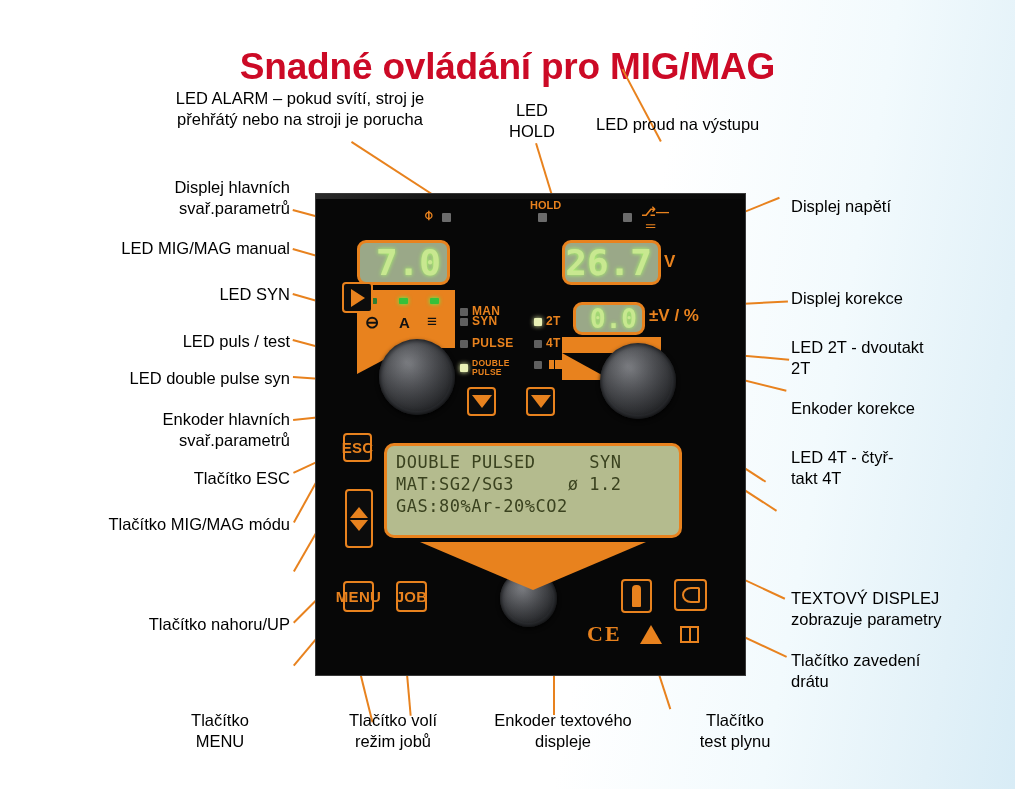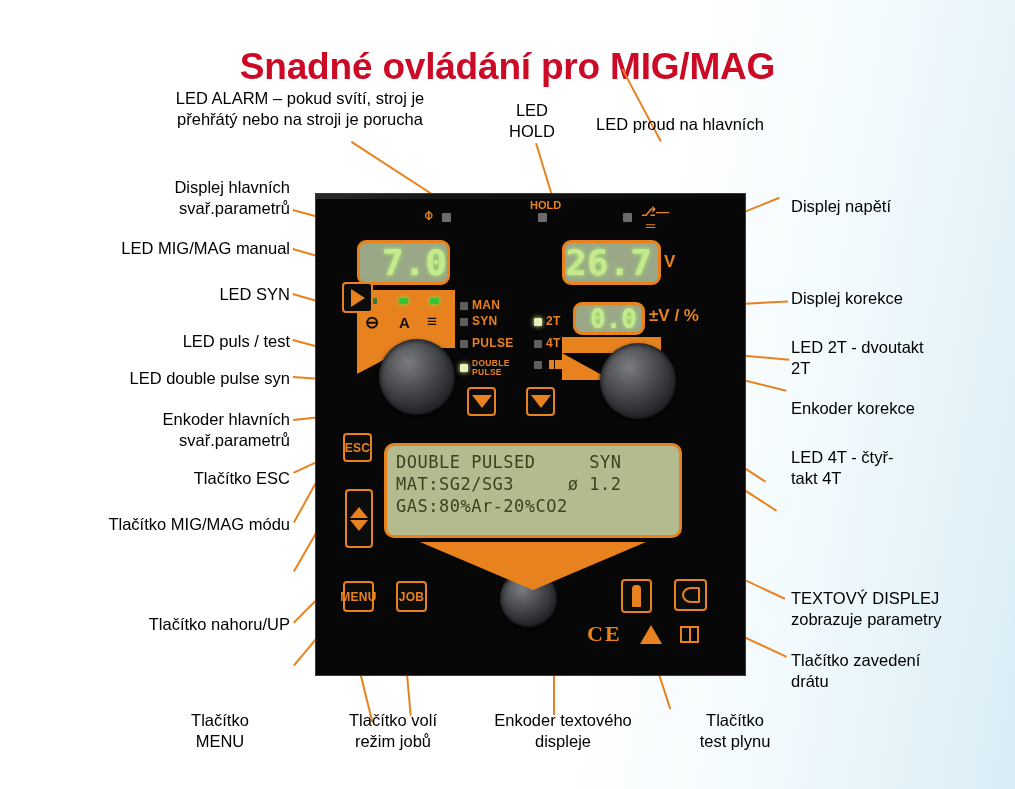--- a/index.html
+++ b/index.html
@@ -61,21 +61,21 @@
     border:3px solid #E8821E;
     border-radius:9px;
     box-sizing:border-box;
     display:flex;align-items:center;justify-content:flex-end;
     color:#c8e890;
     font-family:"DejaVu Sans Mono","Liberation Mono",monospace;
     font-weight:bold;
     text-shadow:0 0 4px #aaff66;
     overflow:hidden;
   }
-  #disp-main{left:41px;top:46px;width:93px;height:45px;font-size:36px;}
+  #disp-main{left:41px;top:46px;width:93px;height:45px;font-size:36px;padding-right:6px;}
   #disp-volt{left:246px;top:46px;width:99px;height:45px;font-size:36px;padding-right:6px;}
   #disp-corr{left:257px;top:108px;width:72px;height:33px;font-size:26px;padding-right:5px;}
 
   .unit{
     position:absolute;color:#E8821E;font-weight:bold;
     font-family:"Liberation Sans",sans-serif;
   }
   #unit-v{left:348px;top:58px;font-size:17px;}
   #unit-corr{left:333px;top:112px;font-size:17px;letter-spacing:0px;}
 
@@ -141,21 +141,21 @@
   }
   #knob-main{left:63px;top:145px;width:76px;height:76px;}
   #knob-corr{left:284px;top:149px;width:76px;height:76px;}
   #knob-text{left:184px;top:376px;width:57px;height:57px;}
 
   
   .btn{
     position:absolute;border:2px solid #E8821E;border-radius:4px;
     background:#0c0c0c;box-sizing:border-box;
     display:flex;align-items:center;justify-content:center;
-    color:#E8821E;font-weight:bold;font-size:12px;
+    color:#E8821E;font-weight:bold;font-size:15px;
     font-family:"Liberation Sans",sans-serif;
     letter-spacing:0.3px;
   }
   #btn-mode{left:26px;top:88px;width:31px;height:31px;}
   #btn-esc{left:27px;top:239px;width:29px;height:29px;}
   #btn-updown{left:29px;top:295px;width:28px;height:59px;flex-direction:column;gap:2px;padding:2px 0;}
   #btn-menu{left:27px;top:387px;width:31px;height:31px;}
   #btn-job{left:80px;top:387px;width:31px;height:31px;}
   #btn-down1{left:151px;top:193px;width:29px;height:29px;}
   #btn-down2{left:210px;top:193px;width:29px;height:29px;}
@@ -260,21 +260,21 @@
       <span class="modesym" style="left:70px;top:22px;font-size:17px;">≡</span>
     </div>
 
     <div class="seg-display" id="disp-volt">26.7</div>
     <span class="unit" id="unit-v">V</span>
 
     <div class="seg-display" id="disp-corr">0.0</div>
     <span class="unit" id="unit-corr">±V / %</span>
     <div id="corr-block"></div>
 
-    <div class="ledrow" style="left:144px;top:106px;">
+    <div class="ledrow" style="left:144px;top:112px;">
       <span class="ledbox"></span>
       <span class="ledtxt">MAN</span>
     </div>
     <div class="ledrow" style="left:144px;top:122px;">
       <span class="ledbox"></span>
       <span class="ledtxt">SYN</span>
     </div>
     <div class="ledrow" style="left:144px;top:144px;">
       <span class="ledbox"></span>
       <span class="ledtxt">PULSE</span>
@@ -333,21 +333,21 @@
       <span class="ce-txt">CE</span>
       <span class="warn-tri"></span>
       <span class="book"></span>
     </div>
   </div>
 
   <div class="lbl c" style="left:125px;top:88px;width:350px;">LED ALARM – pokud svítí, stroj je
 přehřátý nebo na stroji je porucha</div>
   <div class="lbl c" style="left:492px;top:100px;width:80px;">LED
 HOLD</div>
-  <div class="lbl l" style="left:596px;top:114px;width:230px;">LED proud na hlavních</div>
+  <div class="lbl l" style="left:596px;top:114px;width:230px;">LED proud na výstupu</div>
 
   <div class="lbl r" style="left:40px;top:177px;width:250px;">Displej hlavních
 svař.parametrů</div>
   <div class="lbl r" style="left:40px;top:238px;width:250px;">LED MIG/MAG manual</div>
   <div class="lbl r" style="left:40px;top:284px;width:250px;">LED SYN</div>
   <div class="lbl r" style="left:40px;top:331px;width:250px;">LED puls / test</div>
   <div class="lbl r" style="left:40px;top:368px;width:250px;">LED double pulse syn</div>
   <div class="lbl r" style="left:40px;top:409px;width:250px;">Enkoder hlavních
 svař.parametrů</div>
   <div class="lbl r" style="left:40px;top:468px;width:250px;">Tlačítko ESC</div>

